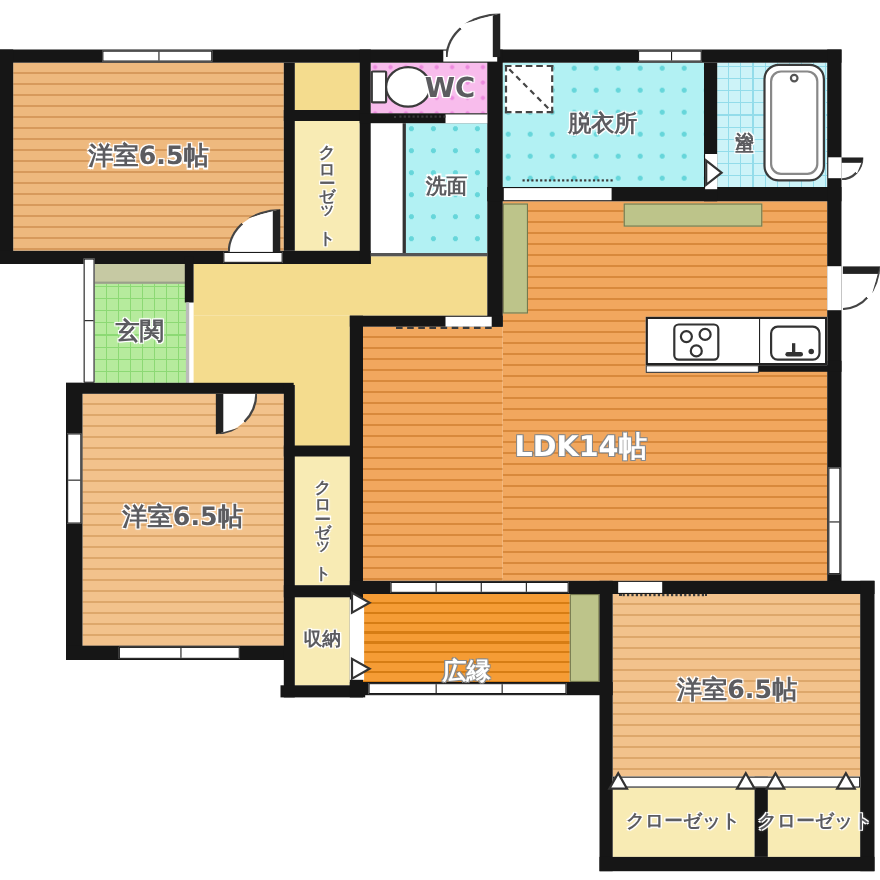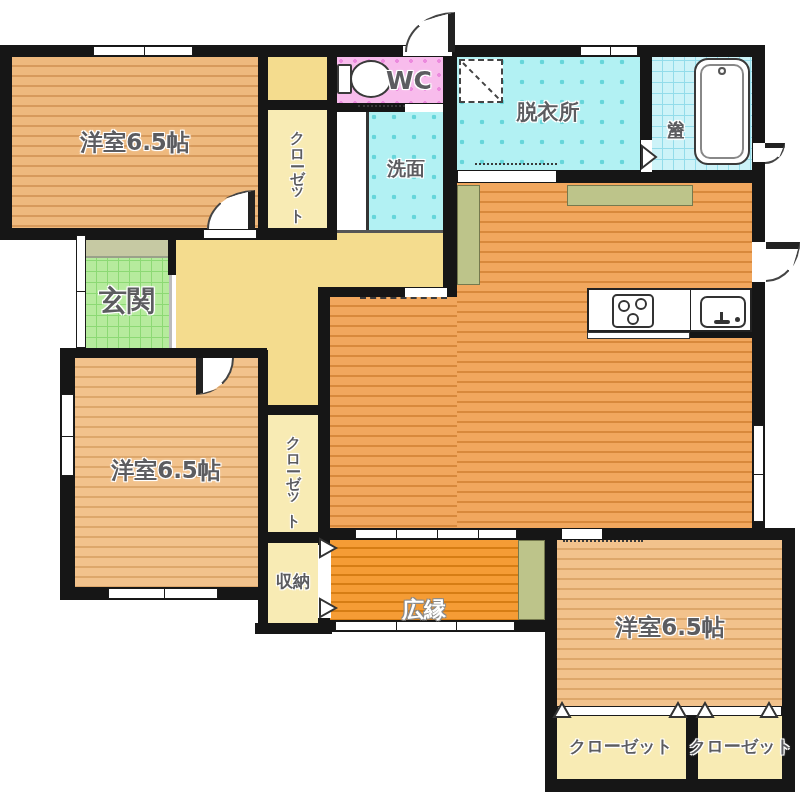--- a/index.html
+++ b/index.html
@@ -177,25 +177,26 @@
     <polygon points="320,599 320,617 336,608" fill="#fff" stroke="#333" stroke-width="2"></polygon>
     <polygon points="554,717 570,717 562,703" fill="#fff" stroke="#333" stroke-width="2"></polygon>
     <polygon points="670,717 686,717 678,703" fill="#fff" stroke="#333" stroke-width="2"></polygon>
     <polygon points="697,717 713,717 705,703" fill="#fff" stroke="#333" stroke-width="2"></polygon>
     <polygon points="761,717 777,717 769,703" fill="#fff" stroke="#333" stroke-width="2"></polygon>
   </svg>
 
   <div class="label" style="left:135px;top:142px;font-size:23px;">洋室6.5帖</div>
   <div class="label" style="left:166px;top:470px;font-size:23px;">洋室6.5帖</div>
   <div class="label" style="left:670px;top:627px;font-size:23px;">洋室6.5帖</div>
+  <div class="label label-light" style="left:528px;top:406px;font-size:26px;">LDK14帖</div>
   <div class="label" style="left:409px;top:80px;font-size:25px;">WC</div>
   <div class="label" style="left:406px;top:169px;font-size:19px;">洗面</div>
   <div class="label" style="left:548px;top:112px;font-size:21px;">脱衣所</div>
   <div class="label vtext" style="left:677px;top:108px;font-size:17px;">浴室</div>
-  <div class="label" style="left:127px;top:301px;font-size:28px;">玄関</div>
+  <div class="label" style="left:127px;top:301px;font-size:22px;">玄関</div>
   <div class="label label-light" style="left:424px;top:578px;font-size:22px;margin-top:32px;">広縁</div>
   <div class="label" style="left:293px;top:581px;font-size:17px;text-align:right;">収納</div>
   <div class="label vtext" style="left:297px;top:169px;font-size:15px;">クローゼット</div>
   <div class="label vtext" style="left:293px;top:474px;font-size:15px;">クローゼット</div>
   <div class="label" style="left:621px;top:746px;font-size:17px;">クローゼット</div>
   <div class="label" style="left:741px;top:746px;font-size:17px;">クローゼット</div>
 
 </div>
 
 </body></html>

